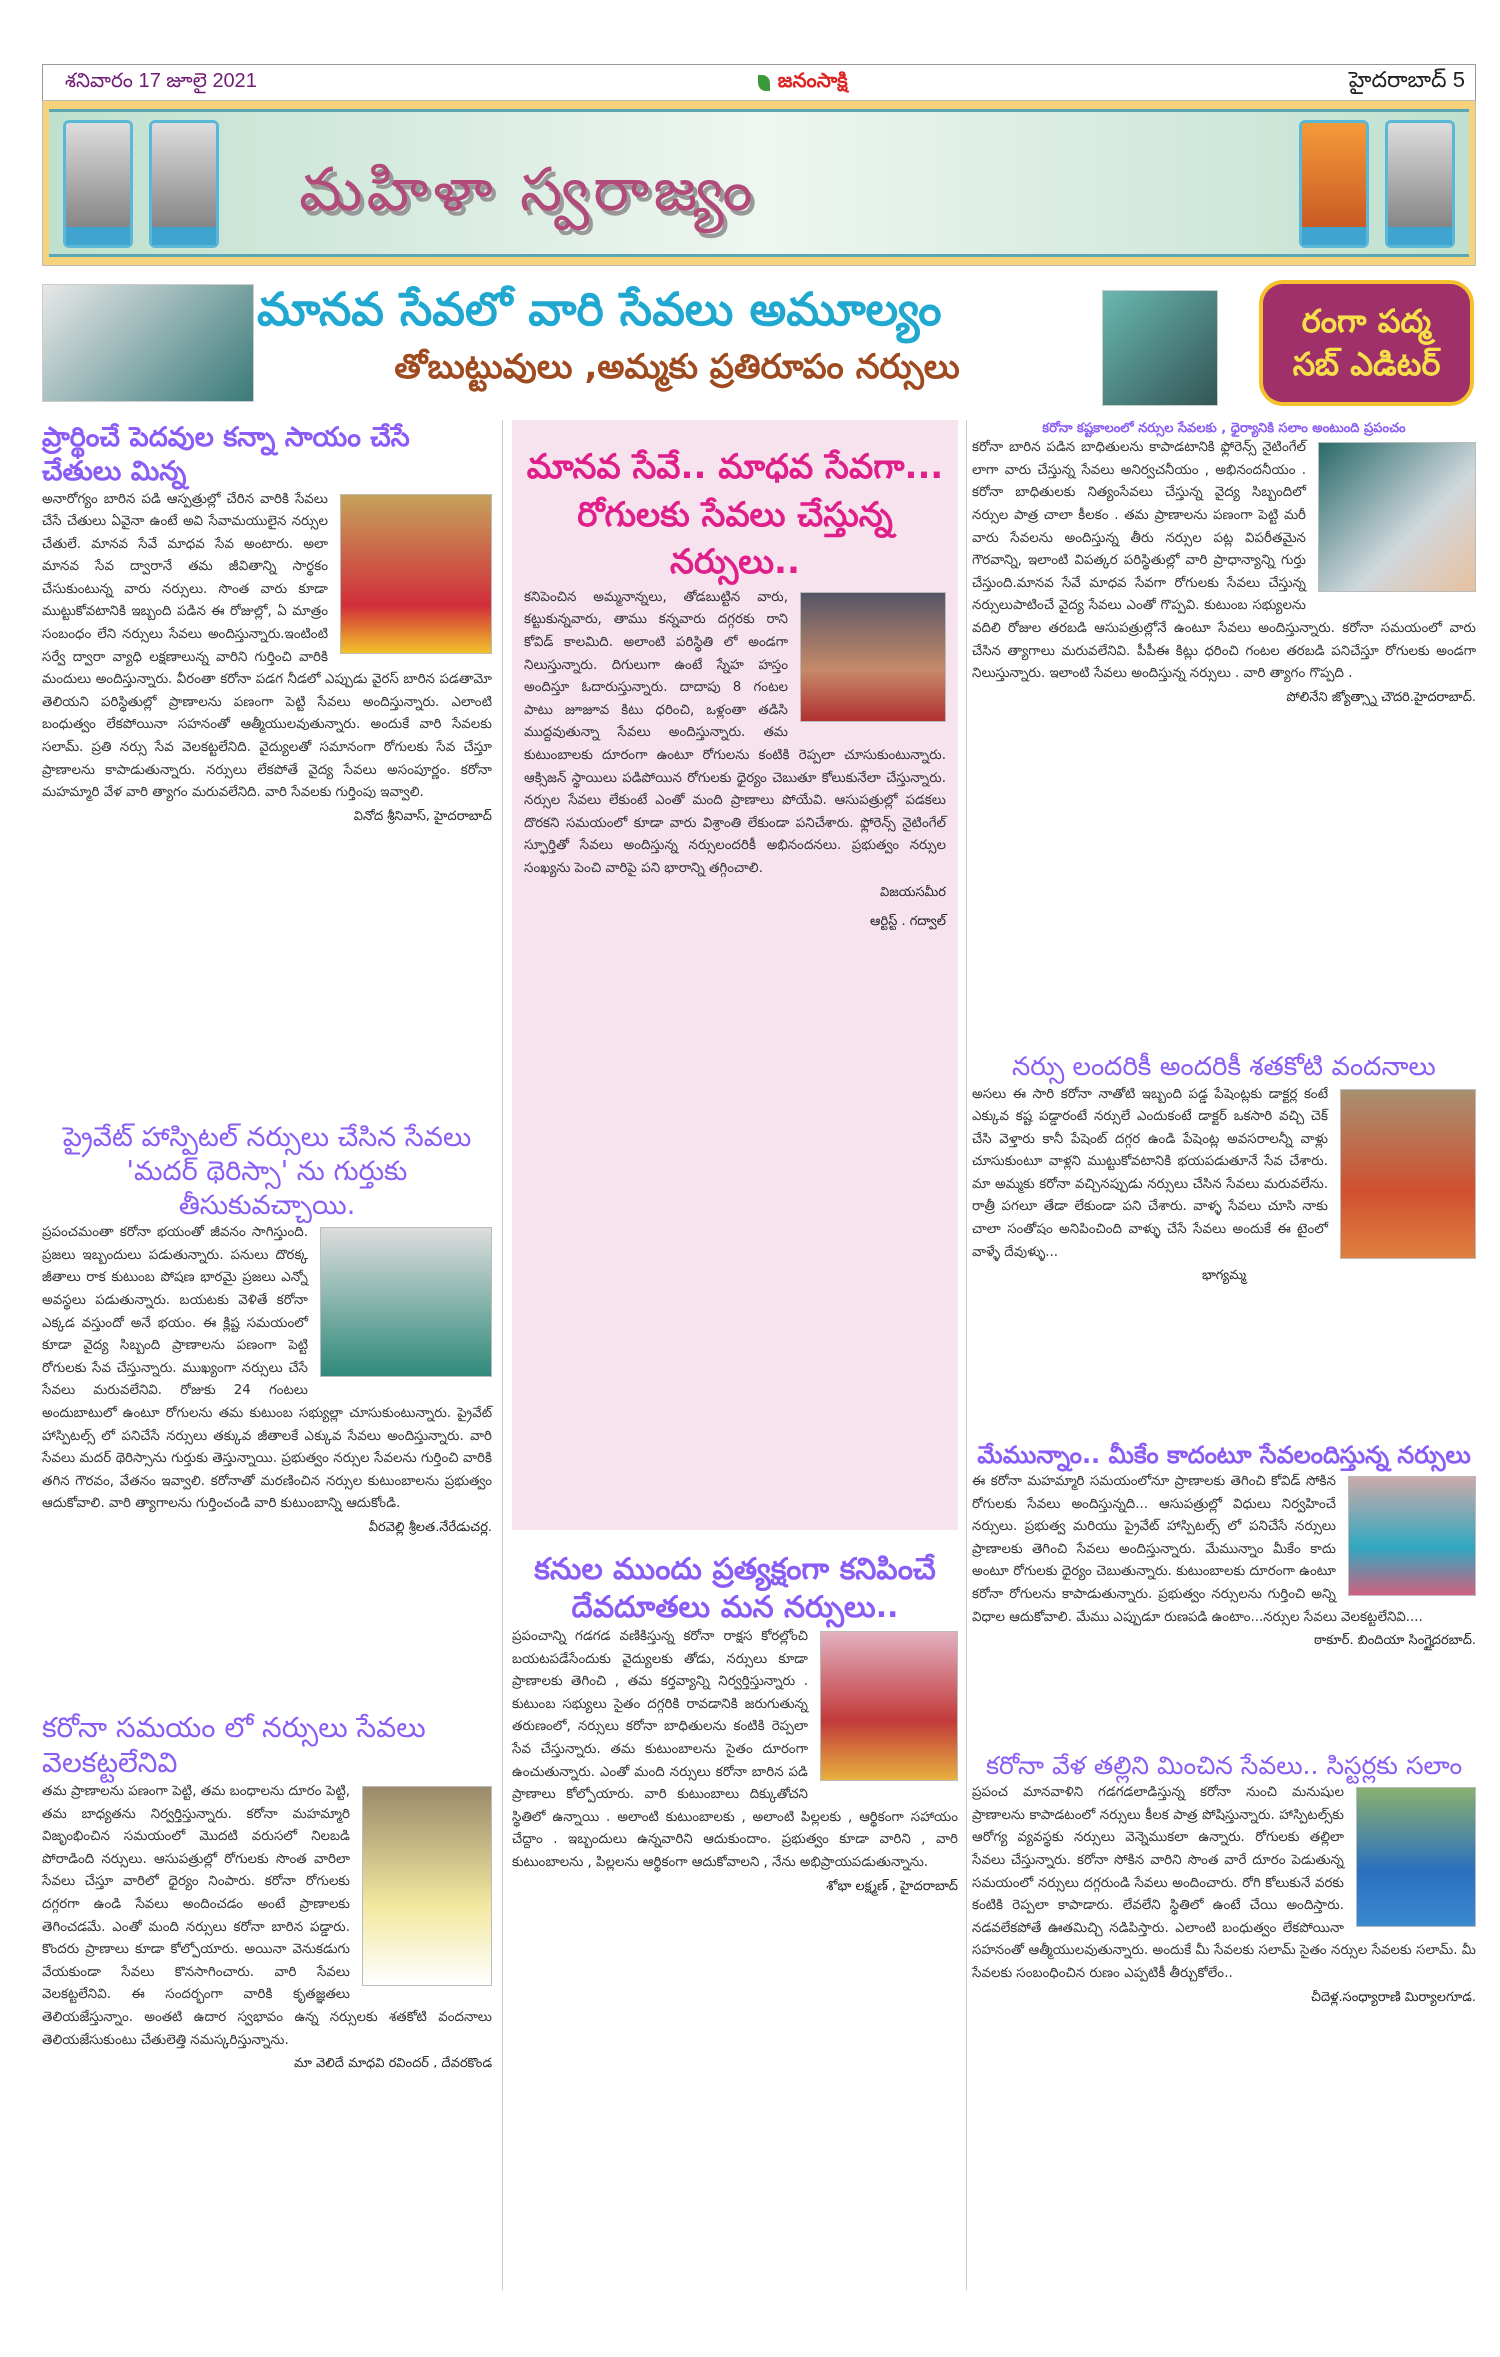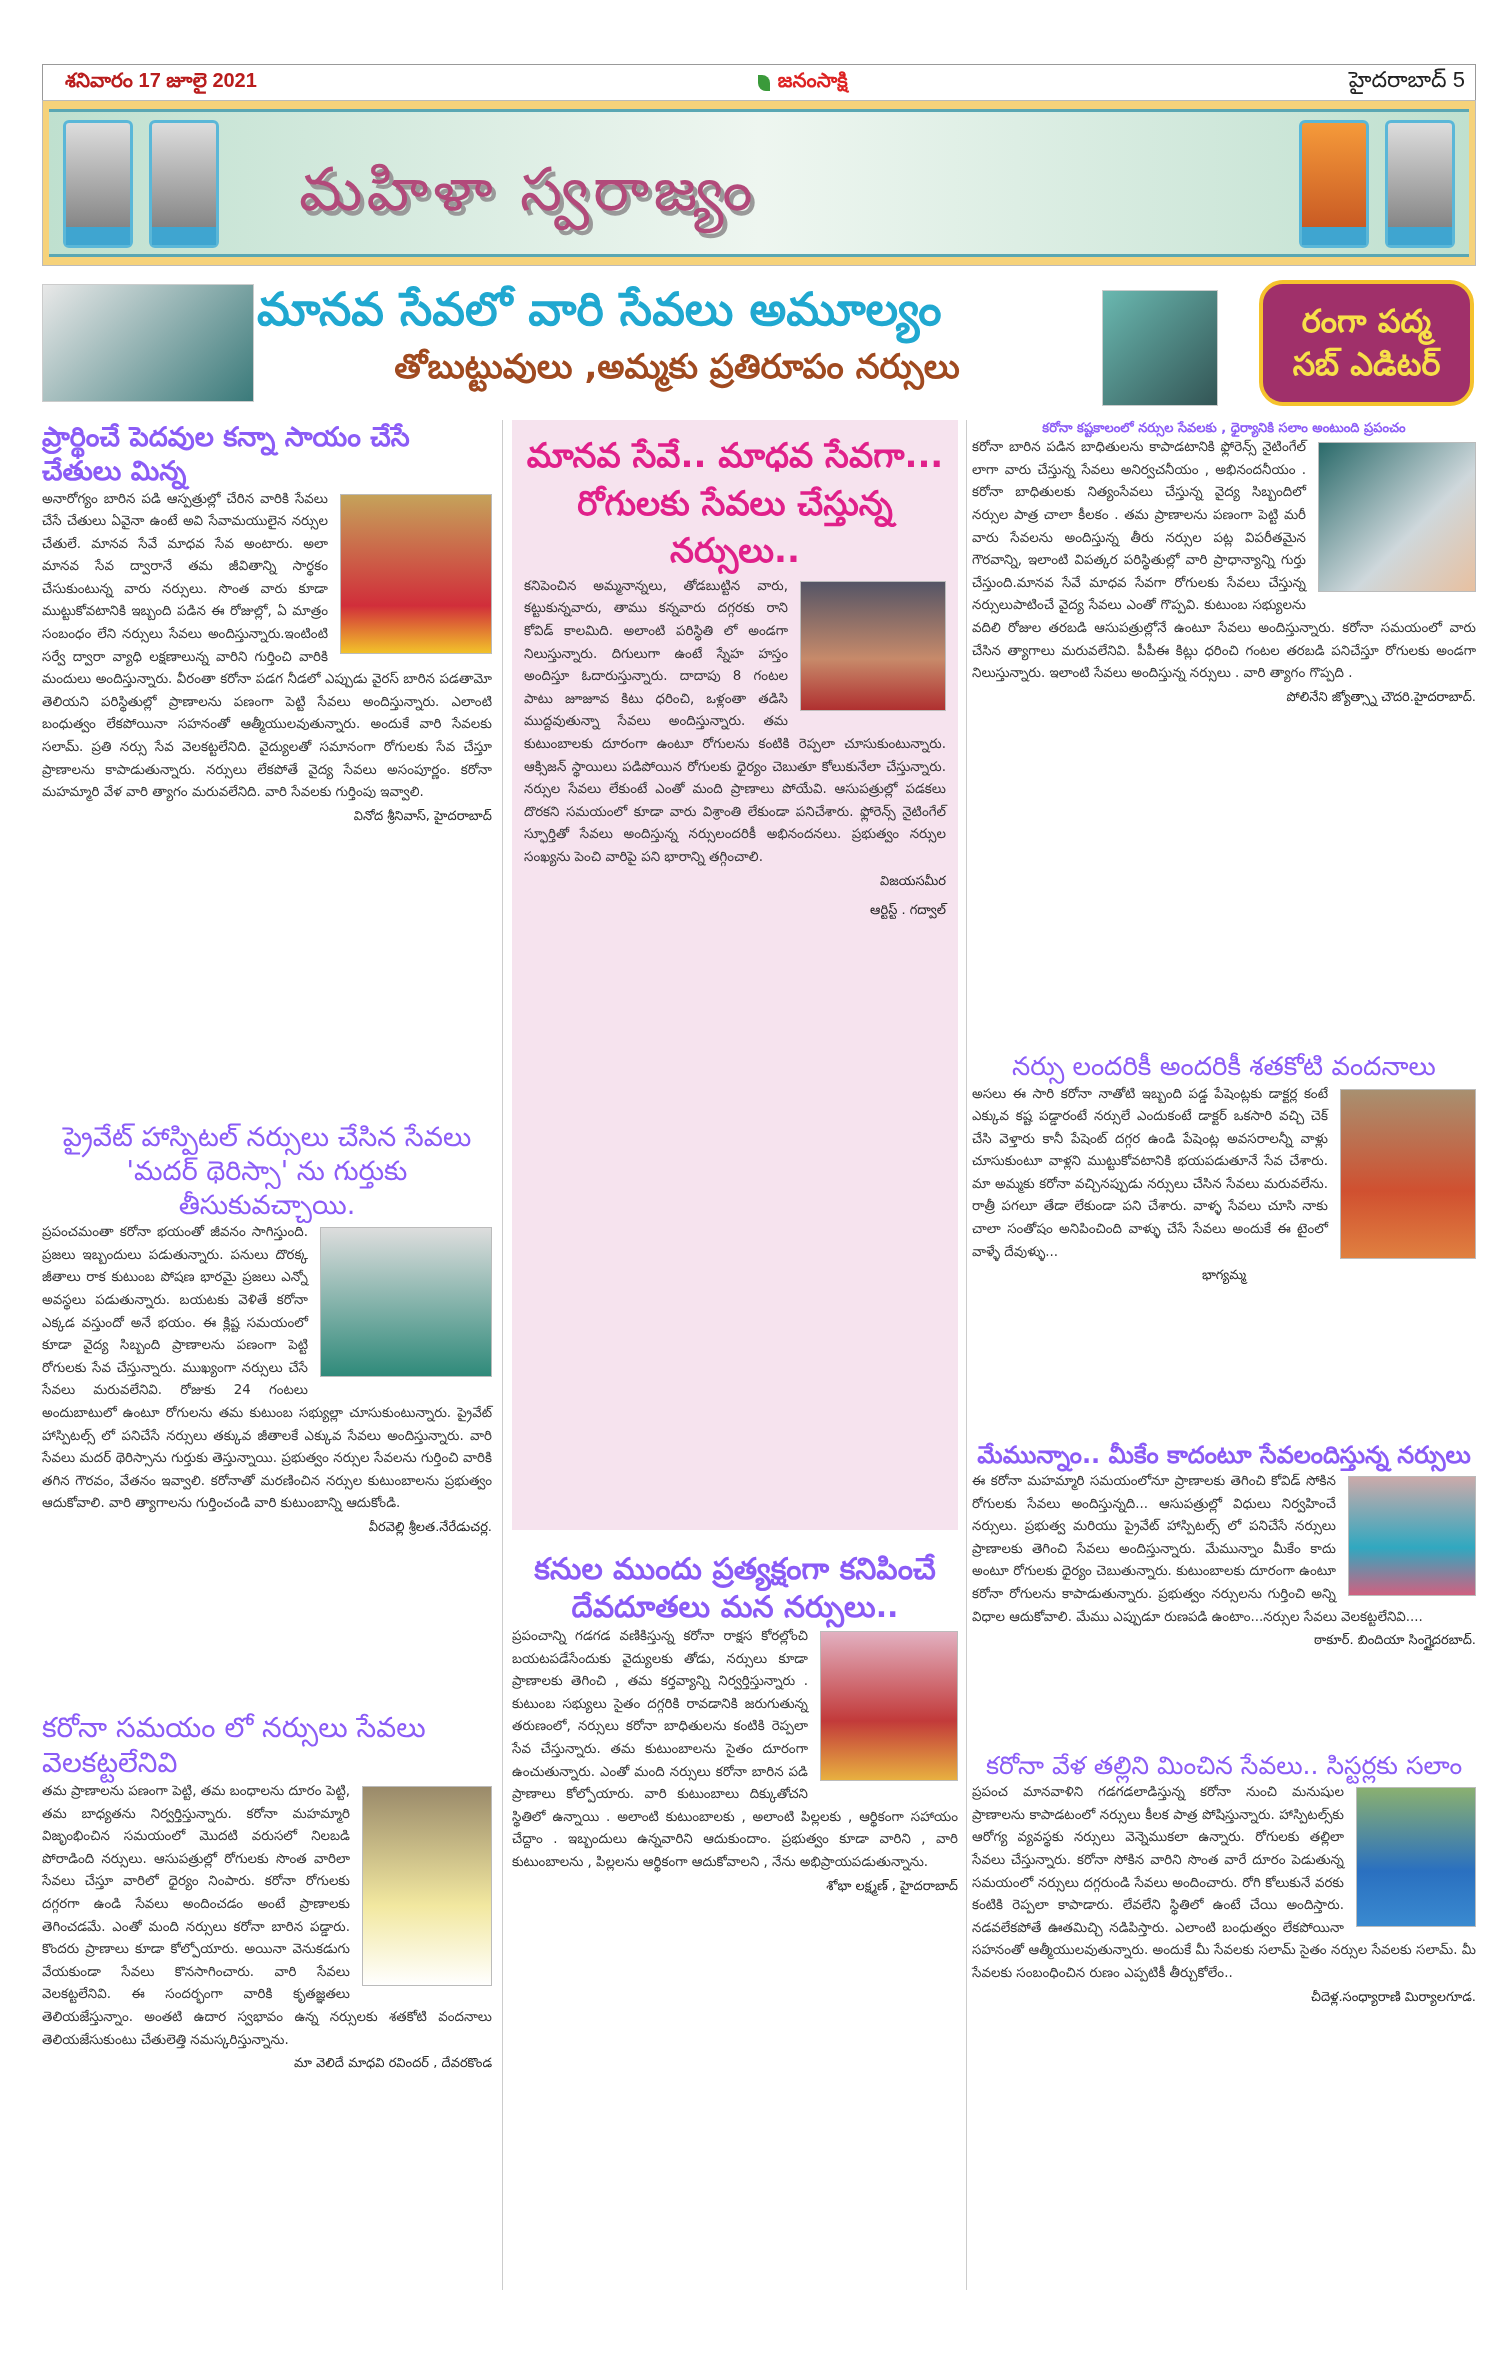--- a/index.html
+++ b/index.html
@@ -1,19 +1,19 @@
 <!DOCTYPE html>
 <html><head>
 <meta charset="utf-8">
 <style>
 *{box-sizing:border-box;margin:0;padding:0}
 body{width:1500px;height:2357px;background:#fff;font-family:"DejaVu Sans",sans-serif;color:#222;position:relative;overflow:hidden}
 .page{position:absolute;left:42px;top:64px;width:1434px;height:2230px}
 .topbar{position:absolute;left:0;top:0;width:1434px;height:36px;border:1px solid #999;border-bottom:none;display:flex;align-items:center;justify-content:space-between;padding:0 10px 0 22px;font-family:"Liberation Sans",sans-serif}
-.topbar .date{font-size:20px;font-weight:bold;color:#b91c1c}
+.topbar .date{font-size:20px;font-weight:normal;color:#701a75}
 .topbar .brand{font-size:20px;font-weight:bold;color:#d22;display:flex;align-items:center;gap:8px}
 .brand .leaf{width:12px;height:16px;background:#3a9a3a;border-radius:0 8px 0 8px;display:inline-block}
 .topbar .city{font-size:22px;color:#222}
 .banner{position:absolute;left:0;top:36px;width:1434px;height:166px;background:#f6d27a;padding:8px 6px;border:1px solid #bbb}
 .banner-inner{width:100%;height:100%;background:linear-gradient(90deg,#bfe0cf 0%,#eef6f0 50%,#bfe0cf 100%);border-top:3px solid #5aa7b3;border-bottom:3px solid #5aa7b3;position:relative}
 .portrait{position:absolute;top:8px;width:70px;height:128px;border:3px solid #5ab7d8;background:linear-gradient(180deg,#ddd,#777);border-radius:6px}
 .portrait .cap{position:absolute;bottom:0;left:0;right:0;height:18px;background:#3fa5d0}
 .banner-title{position:absolute;left:250px;right:250px;top:12px;text-align:left;font-size:60px;font-weight:normal;color:#b24a7a;text-shadow:4px 5px 0 #999;font-family:"DejaVu Sans",sans-serif;letter-spacing:4px;line-height:130px}
 .subhead{position:absolute;left:0;top:216px;width:1434px;height:126px}
 .ph{position:absolute;background:linear-gradient(135deg,#9fc8c0,#3e6a6a);border:1px solid #ccc}
@@ -22,21 +22,21 @@
 .editor-badge{position:absolute;right:2px;top:0;width:215px;height:126px;background:#a0306a;border:4px solid #f5c22d;border-radius:24px;color:#f8e04a;font-size:32px;font-weight:bold;text-align:center;display:flex;flex-direction:column;justify-content:center;line-height:1.35}
 .col{position:absolute;top:356px}
 .col-left{left:0;width:450px}
 .col-mid{left:470px;width:446px}
 .col-right{left:930px;width:504px}
 .article{position:absolute;left:0;right:0}
 .article h2{font-weight:bold;text-align:center;color:#8b5cf6;line-height:1.25}
 .article p{font-size:13.4px;line-height:22.6px;text-align:justify;color:#333;font-family:"DejaVu Sans",sans-serif}
 .photo{float:right;margin:6px 0 6px 12px;border:1px solid #bbb}
 .byline{text-align:right;font-size:13px;color:#222;margin-top:4px;clear:both}
-.pinkbox{background:#f6e3ee;padding:12px 12px}
+.pinkbox{background:#f6e3ee;padding:23px 12px}
 .pink-h{color:#e0208a;font-size:34px;font-weight:bold;text-align:center;line-height:1.4}
 .vrule{position:absolute;top:356px;width:1px;background:#ccc}
 </style>
 </head>
 <body>
 
 <div class="page">
 
   <div class="topbar">
     <span class="date">శనివారం 17 జూలై 2021</span>

